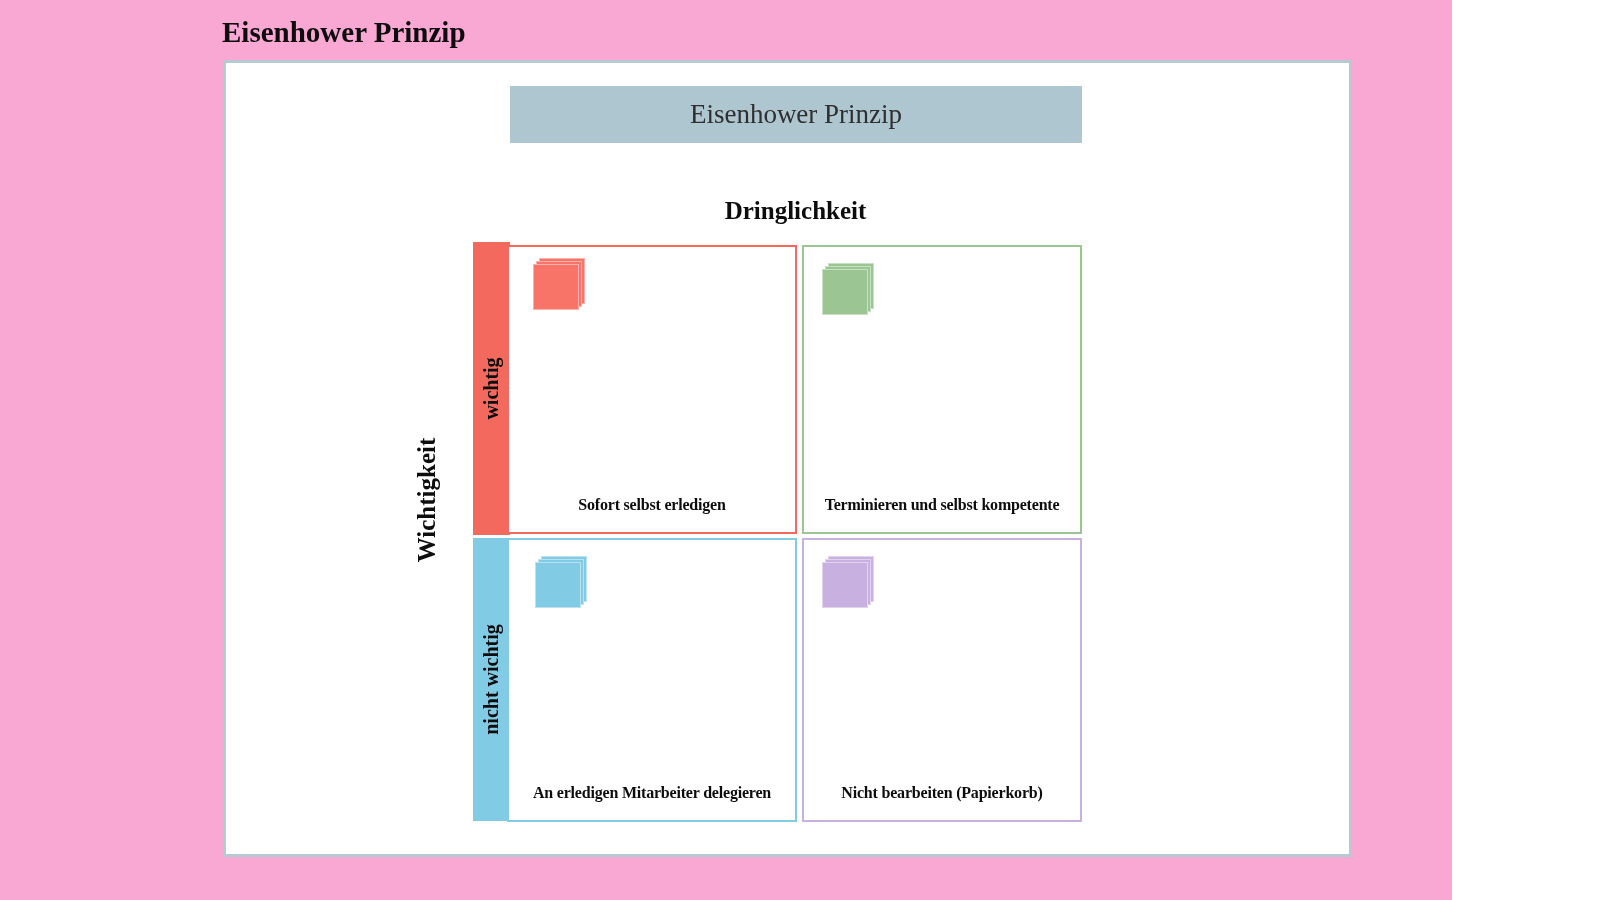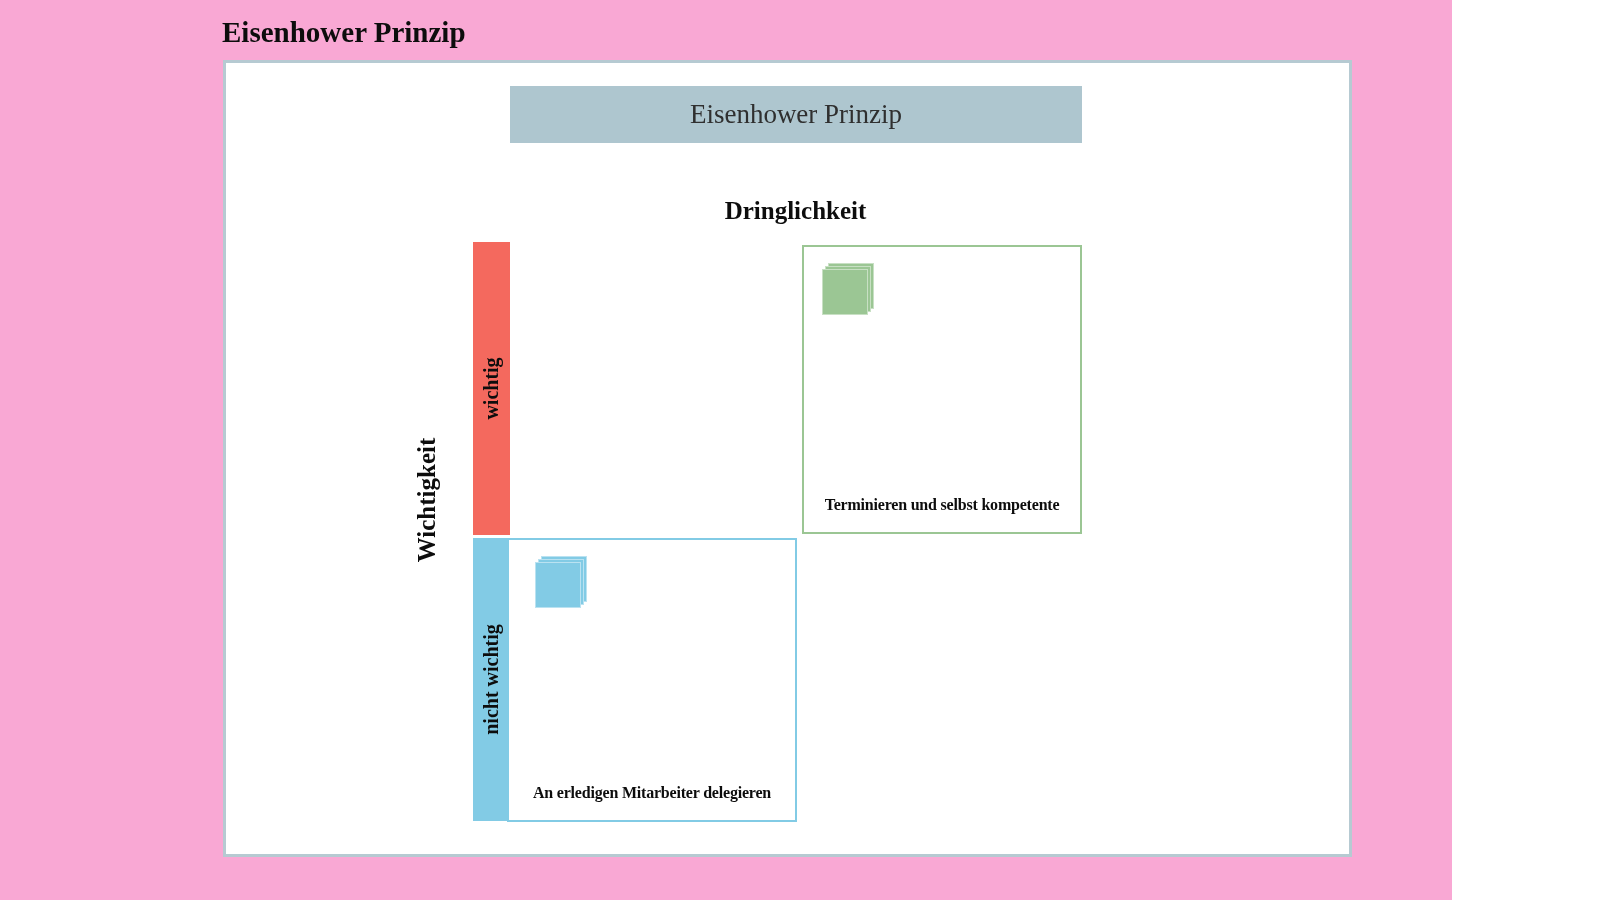--- a/index.html
+++ b/index.html
@@ -92,33 +92,49 @@
 
   <div class="row-header row1" style="background-color: rgb(244, 105, 94);">
     <span class="vtext">wichtig</span>
   </div>
   <div class="row-header row2" style="background-color: rgb(130, 203, 229);">
     <span class="vtext">nicht wichtig</span>
   </div>
 
   <div class="y-axis-label">Wichtigkeit</div>
 
+  <div class="quadrant q1" style="border-color: rgb(244, 105, 94);">
+    <div class="note">
+      <i class="n-a" style="background-color: rgb(248, 115, 104);"></i>
+      <i class="n-b" style="background-color: rgb(248, 115, 104);"></i>
+      <i class="n-c" style="background-color: rgb(248, 115, 104);"></i>
+    </div>
+    <div class="caption">Sofort selbst erledigen</div>
+  </div>
 
   <div class="quadrant q2" style="border-color: rgb(155, 198, 148);">
     <div class="note">
       <i class="n-a" style="background-color: rgb(155, 198, 148);"></i>
       <i class="n-b" style="background-color: rgb(155, 198, 148);"></i>
       <i class="n-c" style="background-color: rgb(155, 198, 148);"></i>
     </div>
     <div class="caption">Terminieren und selbst kompetente</div>
   </div>
 
   <div class="quadrant q3" style="border-color: rgb(130, 203, 229);">
     <div class="note">
       <i class="n-a" style="background-color: rgb(130, 203, 229);"></i>
       <i class="n-b" style="background-color: rgb(130, 203, 229);"></i>
       <i class="n-c" style="background-color: rgb(130, 203, 229);"></i>
     </div>
     <div class="caption">An erledigen Mitarbeiter delegieren</div>
   </div>
 
+  <div class="quadrant q4" style="border-color: rgb(200, 177, 224);">
+    <div class="note">
+      <i class="n-a" style="background-color: rgb(200, 177, 224);"></i>
+      <i class="n-b" style="background-color: rgb(200, 177, 224);"></i>
+      <i class="n-c" style="background-color: rgb(200, 177, 224);"></i>
+    </div>
+    <div class="caption">Nicht bearbeiten (Papierkorb)</div>
+  </div>
 
 </div>
 
 </body></html>

